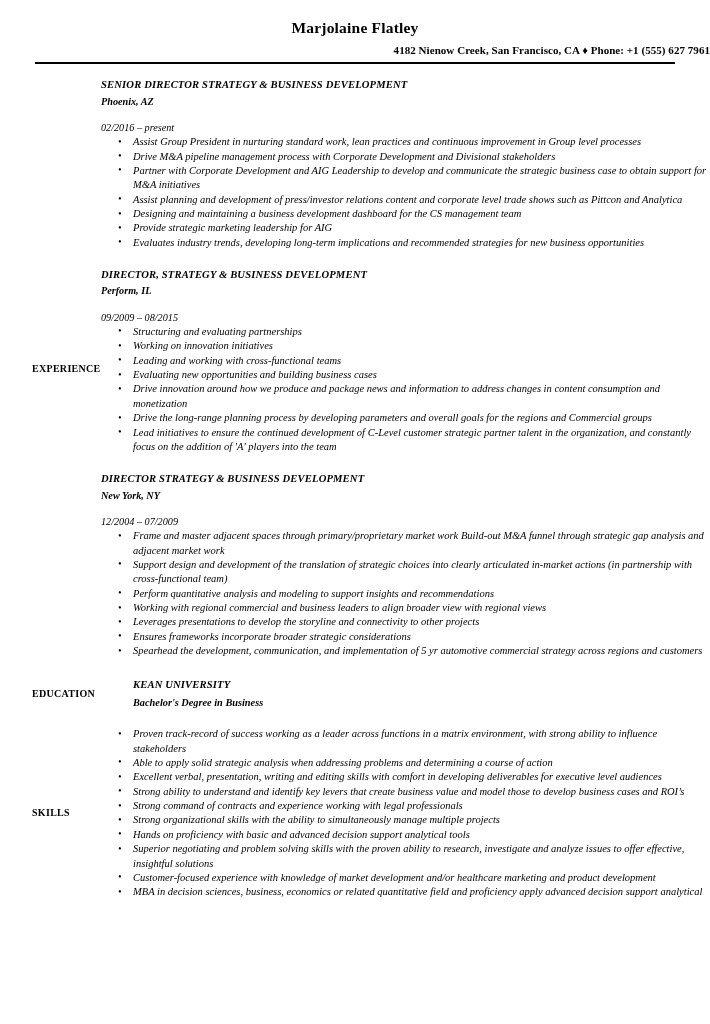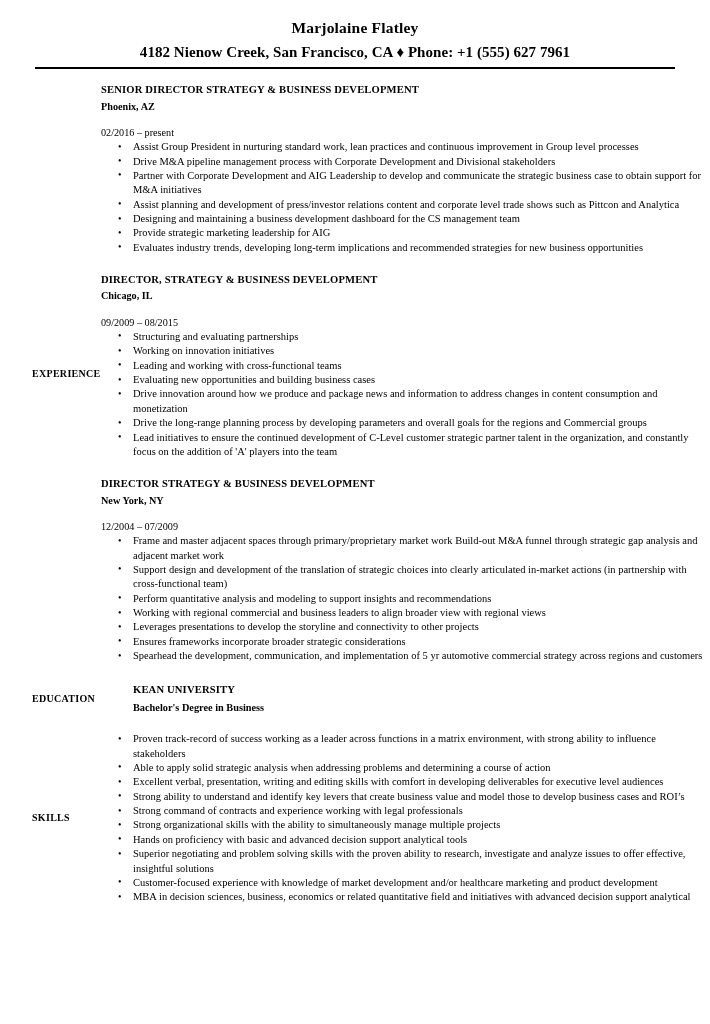--- a/index.html
+++ b/index.html
@@ -28,24 +28,25 @@
     padding-top: 18px;
     text-align: center;
   }
   .cand-name {
     font-size: 15.5px;
     font-weight: bold;
     letter-spacing: 0.2px;
     line-height: 1.25;
   }
   .cand-contact {
-    font-size: 15px;
+    font-size: 11px;
     font-weight: bold;
     margin-top: 7px;
     letter-spacing: 0.05px;
+    text-align: right;
   }
   .rule {
     margin: 6px auto 0 auto;
     width: 640px;
     border-top: 2px solid #000;
     height: 0;
   }
 
   
   .row {
@@ -58,20 +59,21 @@
     padding-left: 32px;
     box-sizing: border-box;
     font-size: 10px;
     font-weight: bold;
     letter-spacing: 0.3px;
     white-space: nowrap;
   }
   .col-body {
     flex: 1 1 auto;
     box-sizing: border-box;
+    font-style: italic;
   }
 
   .section-experience { margin-top: 14px; }
   .section-education  { margin-top: 19px; gap: 32px; }
   .section-skills     { margin-top: 17px; }
 
   
   .job { margin-bottom: 0; }
   .job + .job { margin-top: 18px; }
 
@@ -157,21 +159,21 @@
           <li>Partner with Corporate Development and AIG Leadership to develop and communicate the strategic business case to obtain support for M&amp;A initiatives</li>
           <li>Assist planning and development of press/investor relations content and corporate level trade shows such as Pittcon and Analytica</li>
           <li>Designing and maintaining a business development dashboard for the CS management team</li>
           <li>Provide strategic marketing leadership for AIG</li>
           <li>Evaluates industry trends, developing long-term implications and recommended strategies for new business opportunities</li>
         </ul>
       </div>
 
       <div class="job">
         <div class="job-title">DIRECTOR, STRATEGY &amp; BUSINESS DEVELOPMENT</div>
-        <div class="job-location">Chicago, IL</div>
+        <div class="job-location">Perform, IL</div>
         <div class="job-dates">09/2009 – 08/2015</div>
         <ul class="bullets">
           <li>Structuring and evaluating partnerships</li>
           <li>Working on innovation initiatives</li>
           <li>Leading and working with cross-functional teams</li>
           <li>Evaluating new opportunities and building business cases</li>
           <li>Drive innovation around how we produce and package news and information to address changes in content consumption and monetization</li>
           <li>Drive the long-range planning process by developing parameters and overall goals for the regions and Commercial groups</li>
           <li>Lead initiatives to ensure the continued development of C-Level customer strategic partner talent in the organization, and constantly focus on the addition of 'A' players into the team</li>
         </ul>
@@ -209,18 +211,18 @@
       <ul class="bullets skills-list">
         <li>Proven track-record of success working as a leader across functions in a matrix environment, with strong ability to influence stakeholders</li>
         <li>Able to apply solid strategic analysis when addressing problems and determining a course of action</li>
         <li>Excellent verbal, presentation, writing and editing skills with comfort in developing deliverables for executive level audiences</li>
         <li>Strong ability to understand and identify key levers that create business value and model those to develop business cases and ROI’s</li>
         <li>Strong command of contracts and experience working with legal professionals</li>
         <li>Strong organizational skills with the ability to simultaneously manage multiple projects</li>
         <li>Hands on proficiency with basic and advanced decision support analytical tools</li>
         <li>Superior negotiating and problem solving skills with the proven ability to research, investigate and analyze issues to offer effective, insightful solutions</li>
         <li>Customer-focused experience with knowledge of market development and/or healthcare marketing and product development</li>
-        <li>MBA in decision sciences, business, economics or related quantitative field and initiatives with advanced decision support analytical</li>
+        <li>MBA in decision sciences, business, economics or related quantitative field and proficiency apply advanced decision support analytical</li>
       </ul>
     </div>
   </div>
 
 </div>
 
 </body></html>

